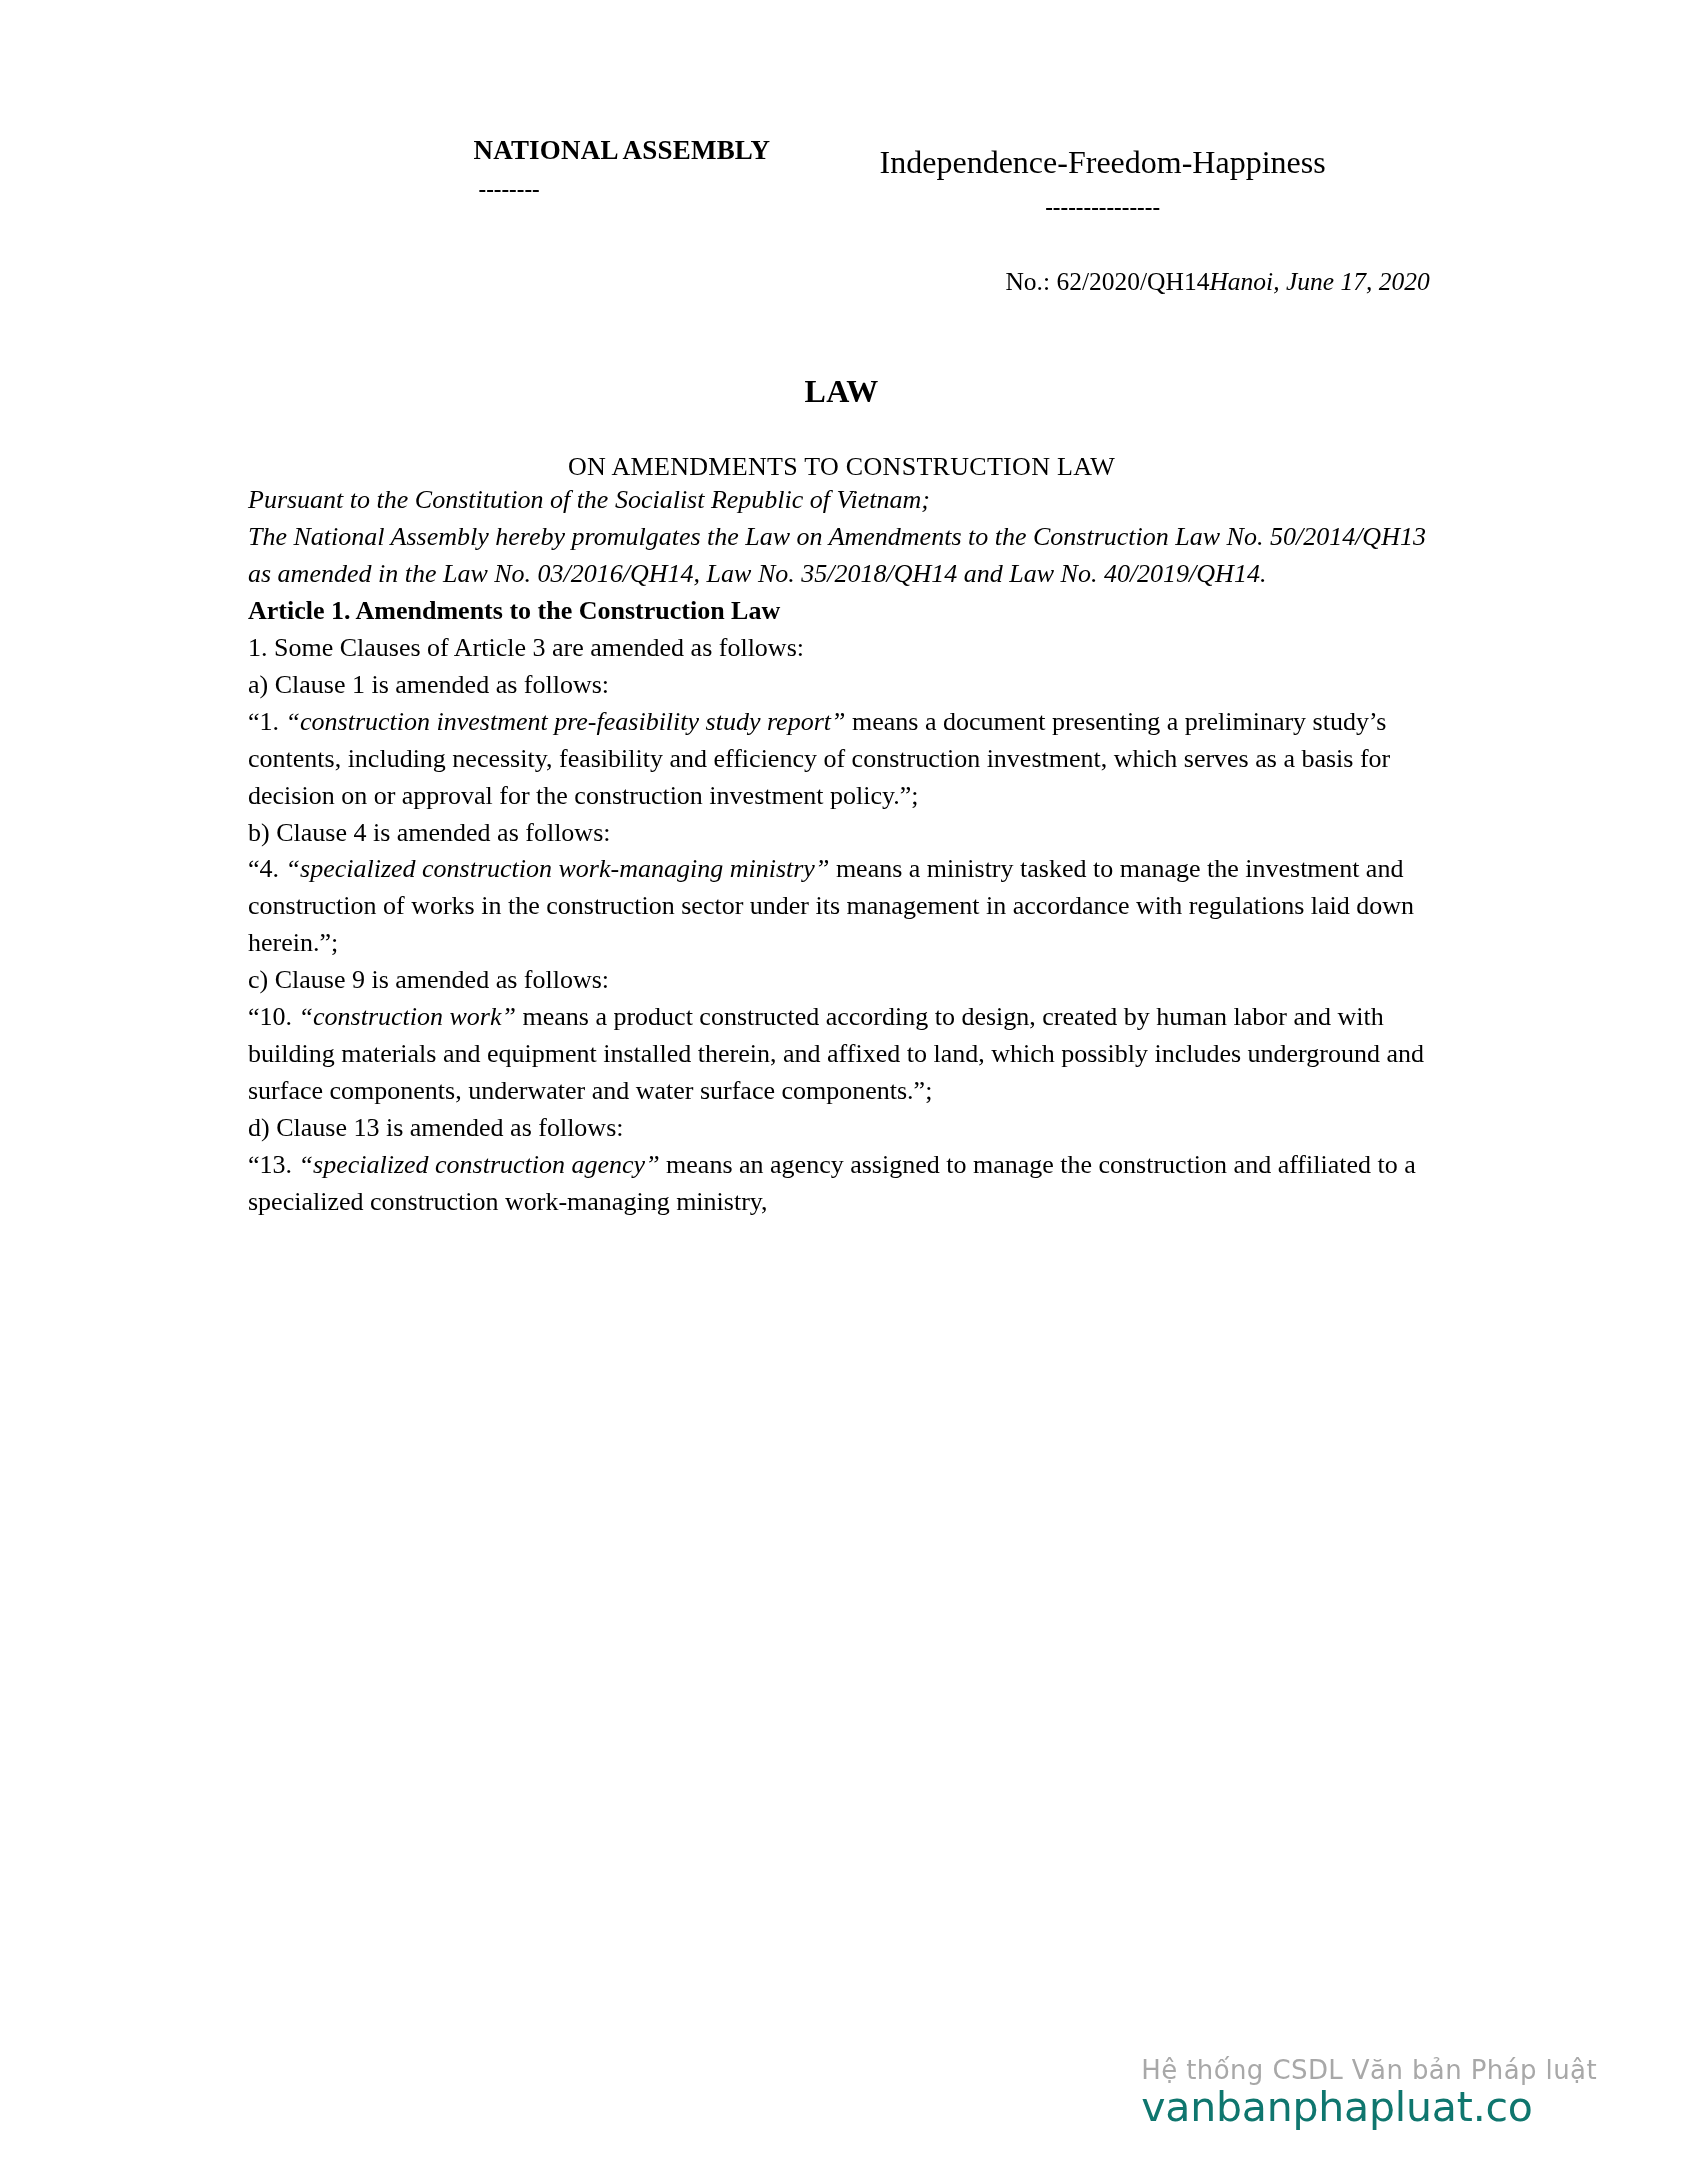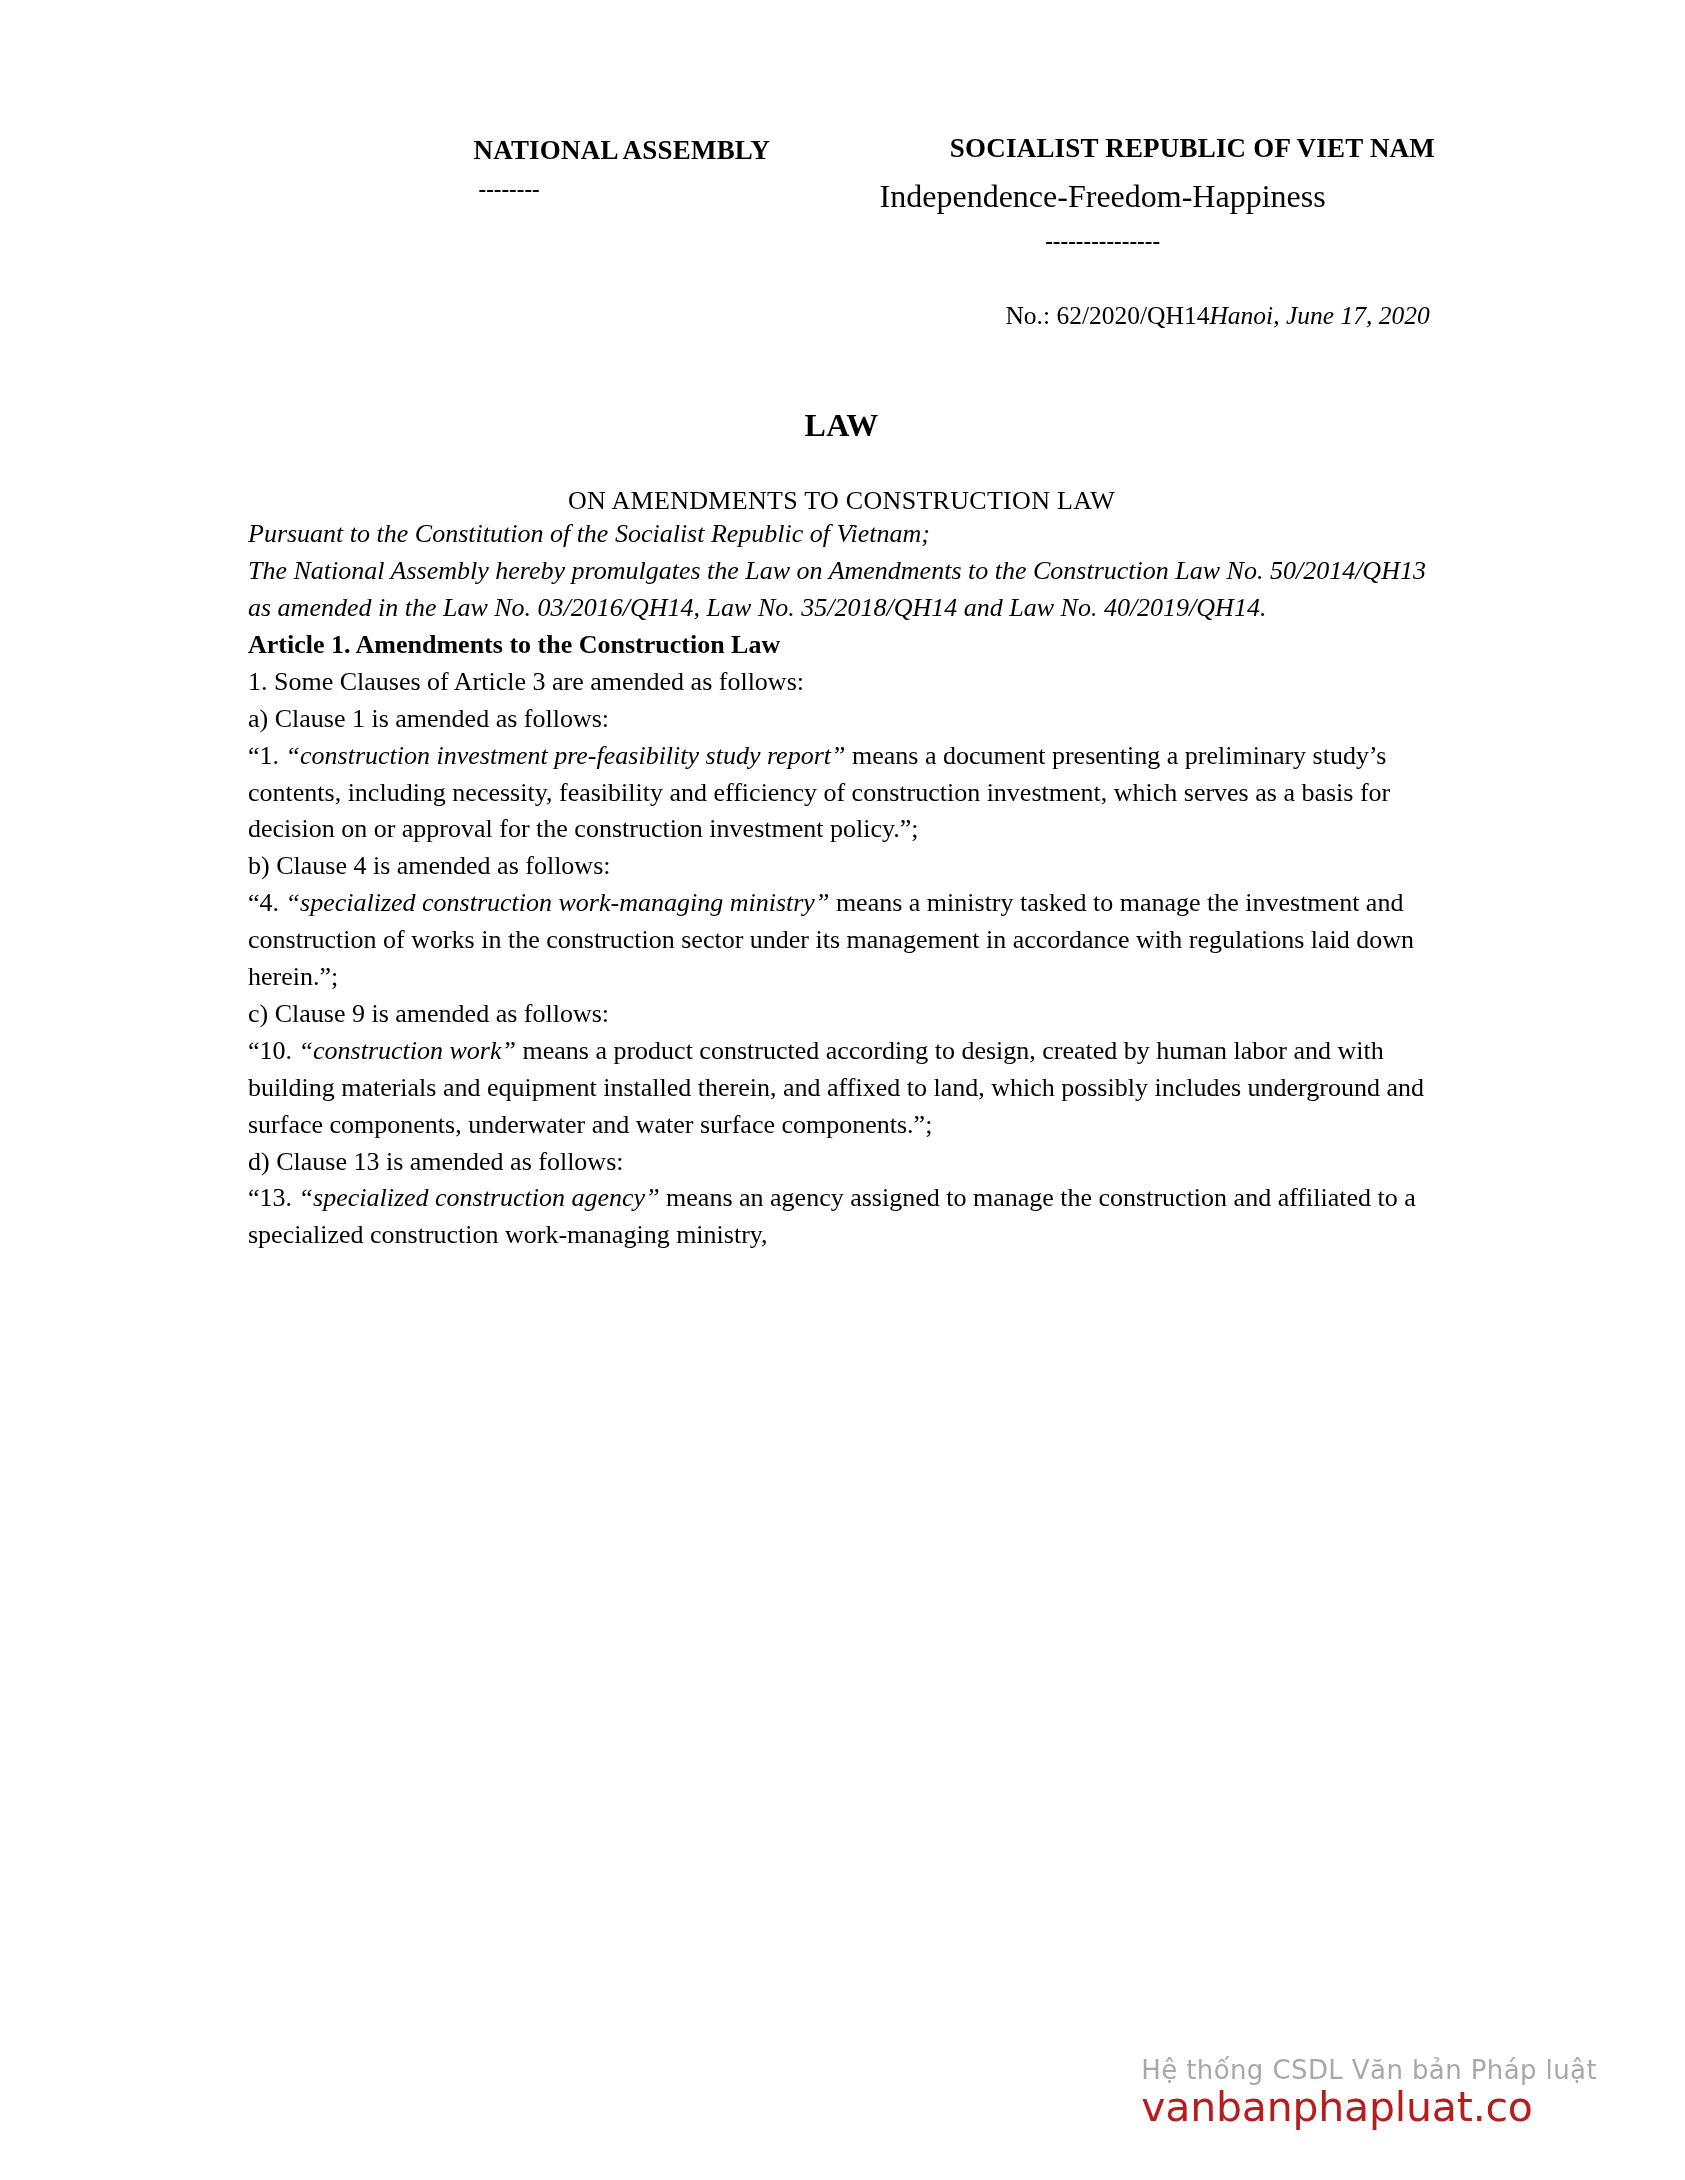--- a/index.html
+++ b/index.html
@@ -129,41 +129,40 @@
   }
   .wm-top {
     font-size: 26px;
     color: #a8a8a8;
     letter-spacing: 0.4px;
     line-height: 1.1;
     white-space: nowrap;
   }
   .wm-bottom {
     font-size: 41px;
-    color: #b91c1c;
+    color: #0f766e;
     letter-spacing: -0.2px;
     line-height: 1.05;
     margin-top: 1.8px;
     white-space: nowrap;
   }
 </style>
 </head>
 <body>
 
 <div class="page">
 
   <div class="content">
 
     <div class="masthead">
       <div class="masthead-left">
         <div class="org-name">NATIONAL ASSEMBLY</div>
         <div class="rule-dashes short">--------</div>
       </div>
       <div class="masthead-right">
-        <div class="org-name">SOCIALIST REPUBLIC OF VIET NAM</div>
         <div class="motto">Independence-Freedom-Happiness</div>
         <div class="rule-dashes long">---------------</div>
       </div>
     </div>
 
     <div class="numline">
       <div class="doc-no">No.: 62/2020/QH14</div>
       <div class="place-date">Hanoi, June 17, 2020</div>
     </div>
 

